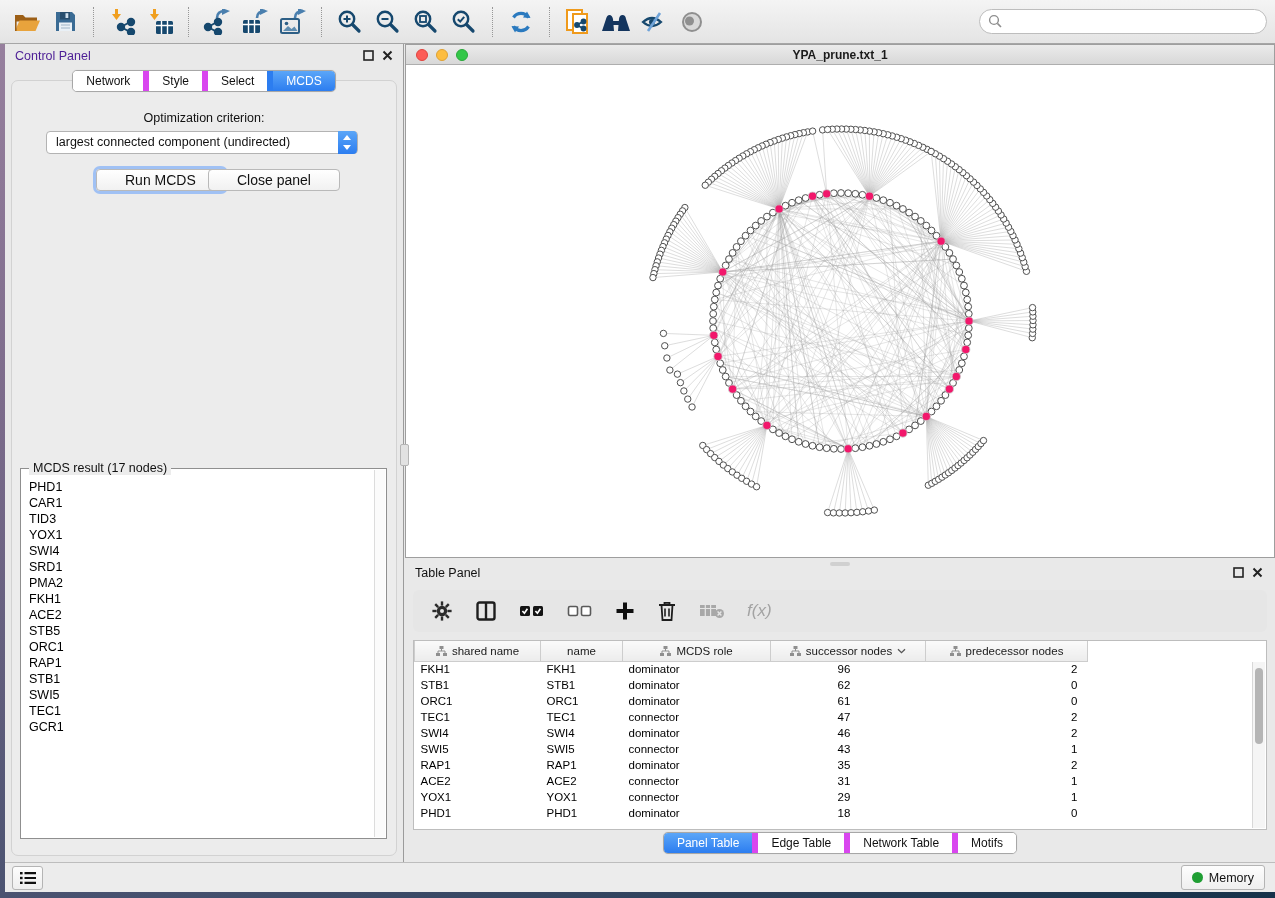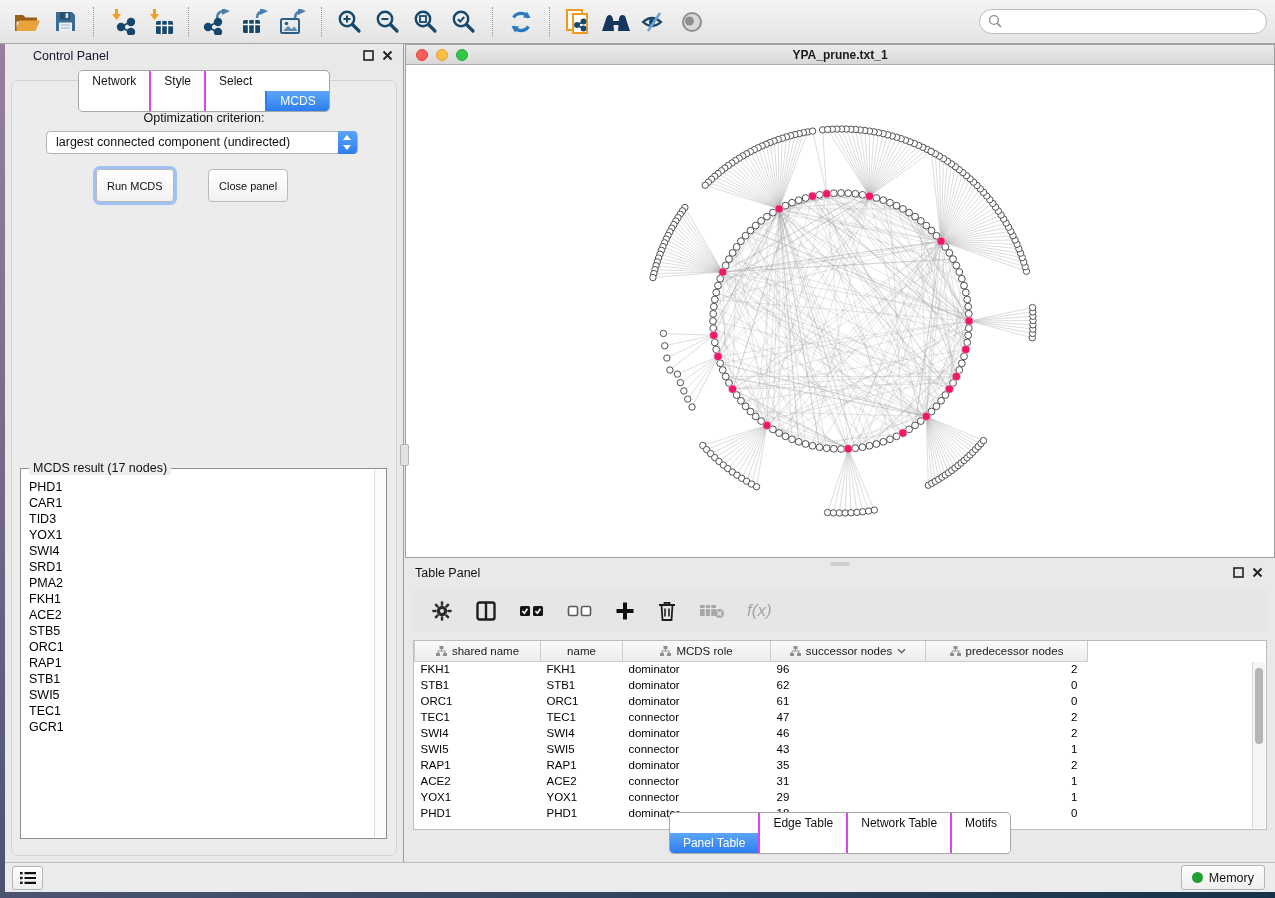--- a/index.html
+++ b/index.html
@@ -15,43 +15,43 @@
   .tb-sep { width:1px; height:30px; border-left:1px dotted #979797; margin:0 9px; flex:0 0 auto; }
   #search-wrap { margin-left:auto; position:relative; width:288px; height:25px; }
   #search-wrap input { width:100%; height:100%; border:1px solid #bdbdbd; border-radius:13px;
     background:#fff; padding:0 10px 0 28px; font-size:12px; outline:none; }
   #search-wrap .mag { position:absolute; left:9px; top:5px; }
   
   #app { position:absolute; left:5px; top:44px; right:0; bottom:6px; background:#e9e9e9; }
   
   #control-panel { position:absolute; left:0; top:0; width:399px; bottom:30px;
     background:#e9e9e9; border-right:1px solid #9b9b9b; }
-  #cp-header { position:absolute; left:0; top:0; right:0; height:24px; padding:5px 28px;
-    font-size:12.5px; color:#0f172a; }
+  #cp-header { position:absolute; left:0; top:0; right:0; height:24px; padding:5px 10px;
+    font-size:12.5px; color:#4c1d95; }
   .panel-ctrl-icons { position:absolute; right:10px; top:6px; display:flex; gap:8px; }
   .cp-tabs-row { position:absolute; top:26px; left:0; right:0; text-align:center; z-index:2; }
   .seg-group { display:inline-flex; border:1px solid #a7a7a7; border-radius:5px; overflow:hidden;
     background:#fff; font-size:12px; box-shadow:0 0 1px rgba(0,0,0,.15); }
-  .seg { padding:3px 13px; color:#111; border-left:2px solid #d946ef; cursor:default; background:#fff; }
+  .seg { padding:3px 13px; color:#111; border-left:6px solid #d946ef; cursor:default; background:#fff; }
   .seg:first-child { border-left:none; }
-  .seg.active { background:linear-gradient(#5ba6f8,#2c7df0); color:#fff; border-left-color:#2c7df0;margin-top:20px; }
+  .seg.active { background:linear-gradient(#5ba6f8,#2c7df0); color:#fff; border-left-color:#2c7df0; }
   #cp-content { position:absolute; left:6px; right:6px; top:36px; bottom:6px;
     background:#ececec; border:1px solid #d2d2d2; border-radius:7px; }
   #opt-label { position:absolute; top:30px; left:0; right:0; text-align:center; font-size:12.5px; color:#111; }
   #criterion-select { position:absolute; top:50px; left:34px; width:312px; height:23px;
     background:#fff; border:1px solid #b3b3b3; border-radius:4px; font-size:12.5px;
     line-height:21px; padding-left:9px; color:#111; }
   #criterion-select .stepper { position:absolute; right:0; top:-1px; width:19px; height:23px;
     background:linear-gradient(#5ba6f8,#2c7df0); border-radius:0 4px 4px 0; }
   .stepper .up, .stepper .dn { position:absolute; left:5px; width:0; height:0;
     border-left:4.5px solid transparent; border-right:4.5px solid transparent; }
   .stepper .up { top:4px; border-bottom:5px solid #fff; }
   .stepper .dn { bottom:4px; border-top:5px solid #fff; }
-  .cp-btn { position:absolute; top:88px; height:33px; background:linear-gradient(#ffffff,#f1f1f1);
-    border:1px solid #b9b9b9; border-radius:4px; font-size:11px; color:#111; padding:0 10px;
+  .cp-btn { position:absolute; top:88px; height:22px; background:linear-gradient(#ffffff,#f1f1f1);
+    border:1px solid #b9b9b9; border-radius:4px; font-size:14px; color:#111; padding:0 28px;
     font-family:"Liberation Sans",sans-serif; }
   #run-btn { left:84px; box-shadow:0 0 0 3px rgba(110,165,250,.6); }
   #closepanel-btn { left:196px; }
   
   #result-box { position:absolute; left:8px; right:9px; top:387px; bottom:16px;
     background:#fff; border:1px solid #8f8f8f; }
   #result-title { position:absolute; top:-8px; left:8px; background:#ececec; padding:0 4px;
     font-size:12.5px; color:#111; }
   #result-list { position:absolute; inset:0; padding:10px 14px 4px 8px; overflow:hidden; }
   .mcds-item { font-size:12.5px; line-height:16px; color:#000; }
@@ -88,21 +88,21 @@
   .tp-btn { display:flex; align-items:center; justify-content:center; }
   .fx { font-family:Liberation Sans, sans-serif; font-style:italic; font-size:17px; color:#a3a3a3; }
   #table-wrap { position:absolute; top:80px; left:8px; right:8px; height:190px;
     background:#fff; border:1px solid #bdbdbd; overflow:hidden; }
   #node-table { border-collapse:collapse; table-layout:fixed; width:828px; font-size:11.5px; }
   #node-table th { height:20px; background:linear-gradient(#fafafa,#ececec);
     border:1px solid #cdcdcd; border-top:none; font-weight:400; color:#1a1a1a; }
   #node-table th.filler { background:#fff; border:none; }
   #node-table th .hflex { display:flex; align-items:center; justify-content:center; gap:5px; padding:0 4px; }
   #node-table td { height:16px; padding:0 6px; color:#000; white-space:nowrap; overflow:hidden; }
-  #node-table td.num { text-align:left; padding-right:14px; }
+  #node-table td.num { text-align:center; padding-right:14px; }
   #node-table td.num2 { text-align:right; padding-right:10px; }
   #table-scroll { position:absolute; top:21px; bottom:1px; right:1px; width:13px;
     background:#f5f5f5; border-left:1px solid #d8d8d8; }
   #table-thumb { position:absolute; top:6px; left:2px; width:8px; height:76px;
     background:#b5b5b5; border-radius:4px; }
   #tp-tabs-row { position:absolute; bottom:8px; left:0; right:0; text-align:center; }
   
   #status-bar { position:absolute; left:0; right:0; bottom:0; height:30px;
     background:#ececec; border-top:1px solid #bdbdbd; }
   #list-btn { position:absolute; left:7px; top:3px; width:31px; height:24px;

